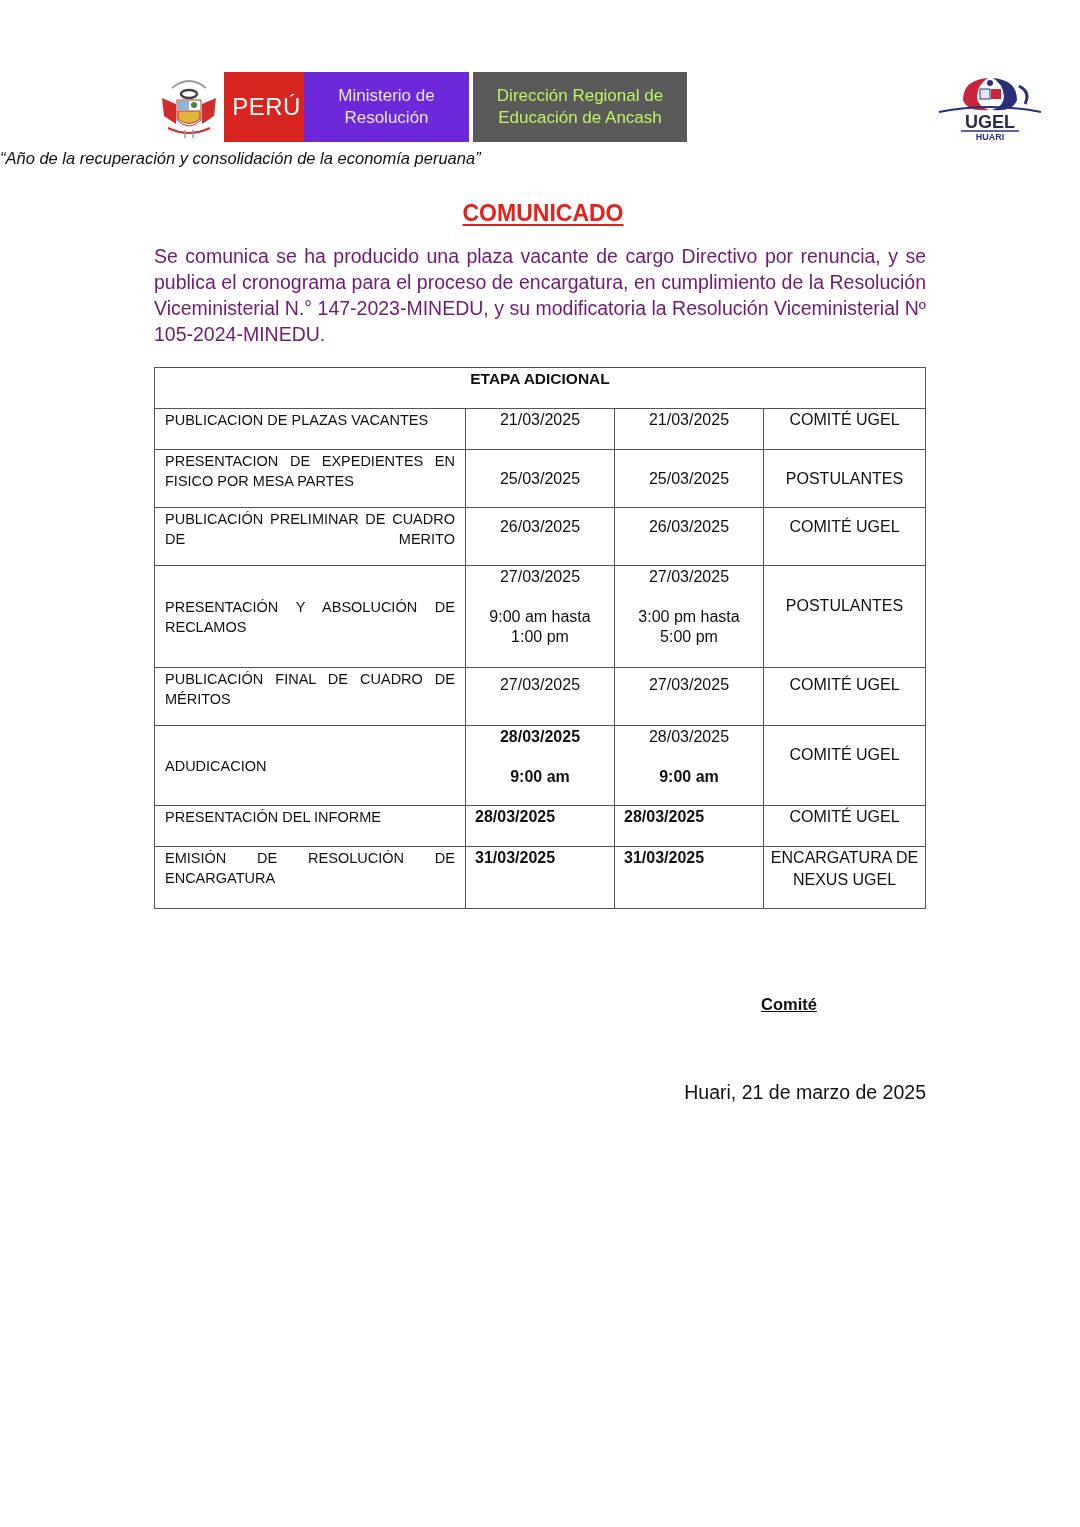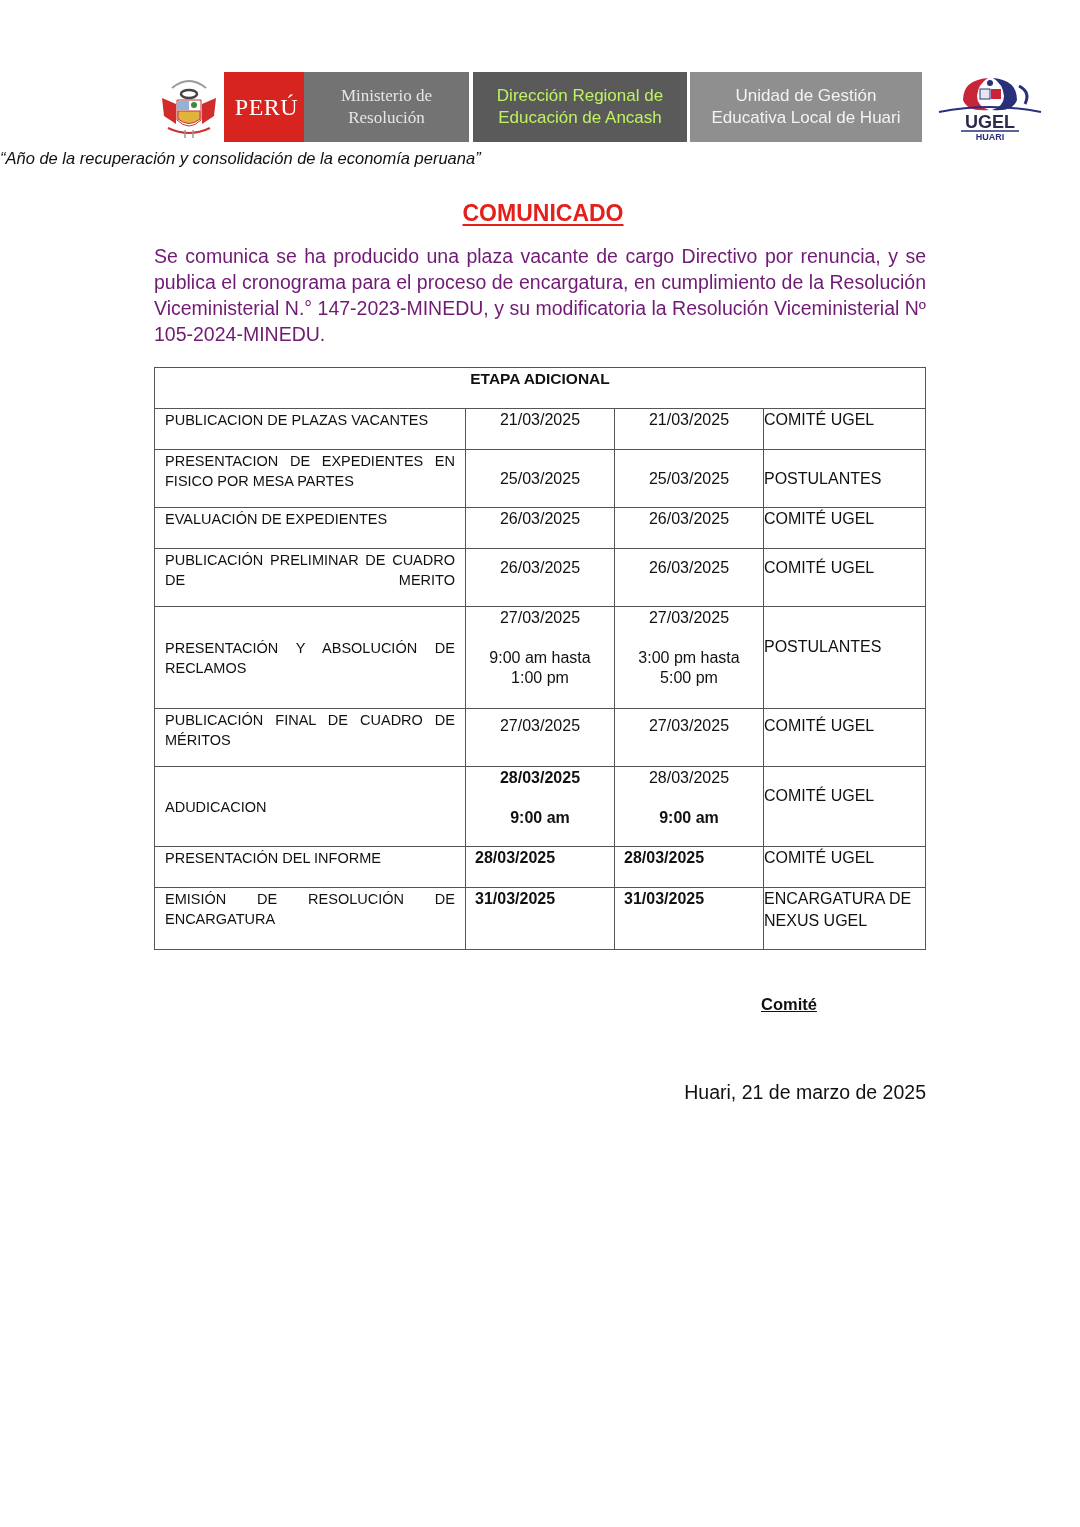--- a/index.html
+++ b/index.html
@@ -1,40 +1,40 @@
 <!DOCTYPE html>
 <html><head>
 <meta charset="utf-8">
 <style>
   html, body { margin: 0; padding: 0; background: #ffffff; }
   body { width: 1080px; height: 1527px; position: relative; overflow: hidden; font-family: "Liberation Sans", sans-serif; color: #1a1a1a; }
 
   .header { position: absolute; top: 72px; left: 158px; height: 70px; width: 890px; }
   .coat { position: absolute; left: 0; top: 0; width: 62px; height: 70px; }
   .banner { position: absolute; top: 0; height: 70px; display: flex; align-items: center; justify-content: center; text-align: center; font-size: 17px; line-height: 22px; }
-  .b-peru { left: 66px; width: 85px; background: #d7241e; color: #fff; font-size: 24px; letter-spacing: 0.5px; font-family: Liberation Serif, serif; }
-  .b-min { left: 146px; width: 165px; background: #737373; color: #e6e6e6; font-family: Liberation Serif, serif; }
+  .b-peru { left: 66px; width: 85px; background: #d7241e; color: #fff; font-size: 24px; letter-spacing: 0.5px; }
+  .b-min { left: 146px; width: 165px; background: #6d28d9; color: #e6e6e6; }
   .b-dre { left: 315px; width: 214px; background: #5a5a5a; color: #bef264; }
   .b-ugel { left: 532px; width: 232px; background: #8f8f8f; color: #f3f3f3; }
   .ugel-logo { position: absolute; left: 775px; top: 0; width: 115px; height: 70px; }
 
   .motto { position: absolute; top: 149px; left: 0; width: 1080px; text-align: left; font-style: italic; font-size: 16.5px; color: #111; }
 
   .title { position: absolute; top: 200px; left: 8px; width: 1070px; text-align: center; font-size: 23px; font-weight: bold; color: #e3201b; }
   .title span { text-decoration: underline; text-decoration-thickness: 2px; text-underline-offset: 3px; }
 
   .intro { position: absolute; top: 243px; left: 154px; width: 772px; font-size: 19.5px; line-height: 26px; text-align: justify; color: #701a75; }
 
   table.sched { position: absolute; top: 367px; left: 154px; width: 772px; border-collapse: collapse; font-size: 16px; color: #111; }
   table.sched td { border: 1.5px solid #555; vertical-align: top; padding: 0; }
   .h-cell { text-align: center; font-weight: bold; font-size: 15.5px; padding-top: 2px !important; height: 38px; }
   .c-act { width: 290px; font-size: 14.5px; line-height: 20px; padding: 1px 10px 0 10px !important; text-align: justify; text-align-last: left; }
   .c-act.just { text-align-last: justify; }
   .c-date { width: 139px; text-align: center; line-height: 20px; padding-top: 1px !important; }
-  .c-resp { text-align: left; line-height: 22px; padding-top: 0 !important; }
+  .c-resp { text-align: center; line-height: 22px; padding-top: 0 !important; }
   .b { font-weight: bold; }
   .left-b { text-align: left; padding-left: 9px !important; }
   .gap { display: block; height: 20px; }
 
   .comite { position: absolute; top: 995px; left: 737px; font-weight: bold; font-size: 16.5px; text-decoration: underline; color: #111; margin-left: 24px; }
   .place { position: absolute; top: 1081px; right: 154px; font-size: 19.5px; color: #111; }
 </style>
 </head>
 <body>
 
@@ -53,23 +53,20 @@
     <path d="M27 58 V66 M35 58 V66" stroke="#999" stroke-width="1.5"></path>
   </svg>
   <div class="banner b-peru">
       <span>PERÚ</span>
     </div>
   <div class="banner b-min">
     <div><span>Ministerio de</span><br><span>Resolución</span></div>
   </div>
   <div class="banner b-dre">
     <div><span>Dirección Regional de</span><br><span>Educación de Ancash</span></div>
-  </div>
-  <div class="banner b-ugel">
-    <div><span>Unidad de Gestión</span><br><span>Educativa Local de Huari</span></div>
   </div>
   <svg class="ugel-logo" viewBox="0 0 115 70">
     <path d="M30 28 Q30 8 55 6 Q45 12 44 24 Q44 34 56 38 Q34 40 30 28 Z" fill="#c9253a"></path>
     <path d="M84 28 Q84 8 60 6 Q70 12 71 24 Q71 34 59 38 Q80 40 84 28 Z" fill="#2a2f7a"></path>
     <path d="M86 14 Q98 20 92 32" fill="none" stroke="#2a2f7a" stroke-width="3"></path>
     <rect x="47" y="17" width="10" height="10" fill="#e6e6ee" stroke="#2a2f7a" stroke-width="1"></rect>
     <rect x="58" y="17" width="10" height="10" fill="#c9253a"></rect>
     <circle cx="57" cy="11" r="3" fill="#2a2f7a"></circle>
     <path d="M6 40 Q57 30 108 40" fill="none" stroke="#2a2f7a" stroke-width="2"></path>
     <text x="57" y="56" text-anchor="middle" font-family="Liberation Sans, sans-serif" font-weight="bold" font-size="18" fill="#2a2a4a">UGEL</text>
@@ -93,26 +90,20 @@
     <td class="c-act">PUBLICACION DE PLAZAS VACANTES</td>
     <td class="c-date">21/03/2025</td>
     <td class="c-date">21/03/2025</td>
     <td class="c-resp">COMITÉ UGEL</td>
   </tr>
   <tr style="height:58px">
     <td class="c-act">PRESENTACION DE EXPEDIENTES EN FISICO POR MESA PARTES</td>
     <td class="c-date" style="vertical-align:middle">25/03/2025</td>
     <td class="c-date" style="vertical-align:middle">25/03/2025</td>
     <td class="c-resp" style="vertical-align:middle">POSTULANTES</td>
-  </tr>
-  <tr style="height:41px">
-    <td class="c-act">EVALUACIÓN DE EXPEDIENTES</td>
-    <td class="c-date">26/03/2025</td>
-    <td class="c-date">26/03/2025</td>
-    <td class="c-resp">COMITÉ UGEL</td>
   </tr>
   <tr style="height:58px">
     <td class="c-act just"><span>PUBLICACIÓN PRELIMINAR DE CUADRO DE MERITO</span></td>
     <td class="c-date" style="padding-top:9px !important">26/03/2025</td>
     <td class="c-date" style="padding-top:9px !important">26/03/2025</td>
     <td class="c-resp" style="padding-top:8px !important">COMITÉ UGEL</td>
   </tr>
   <tr style="height:102px">
     <td class="c-act just" style="vertical-align:middle">PRESENTACIÓN Y ABSOLUCIÓN DE RECLAMOS</td>
     <td class="c-date">

